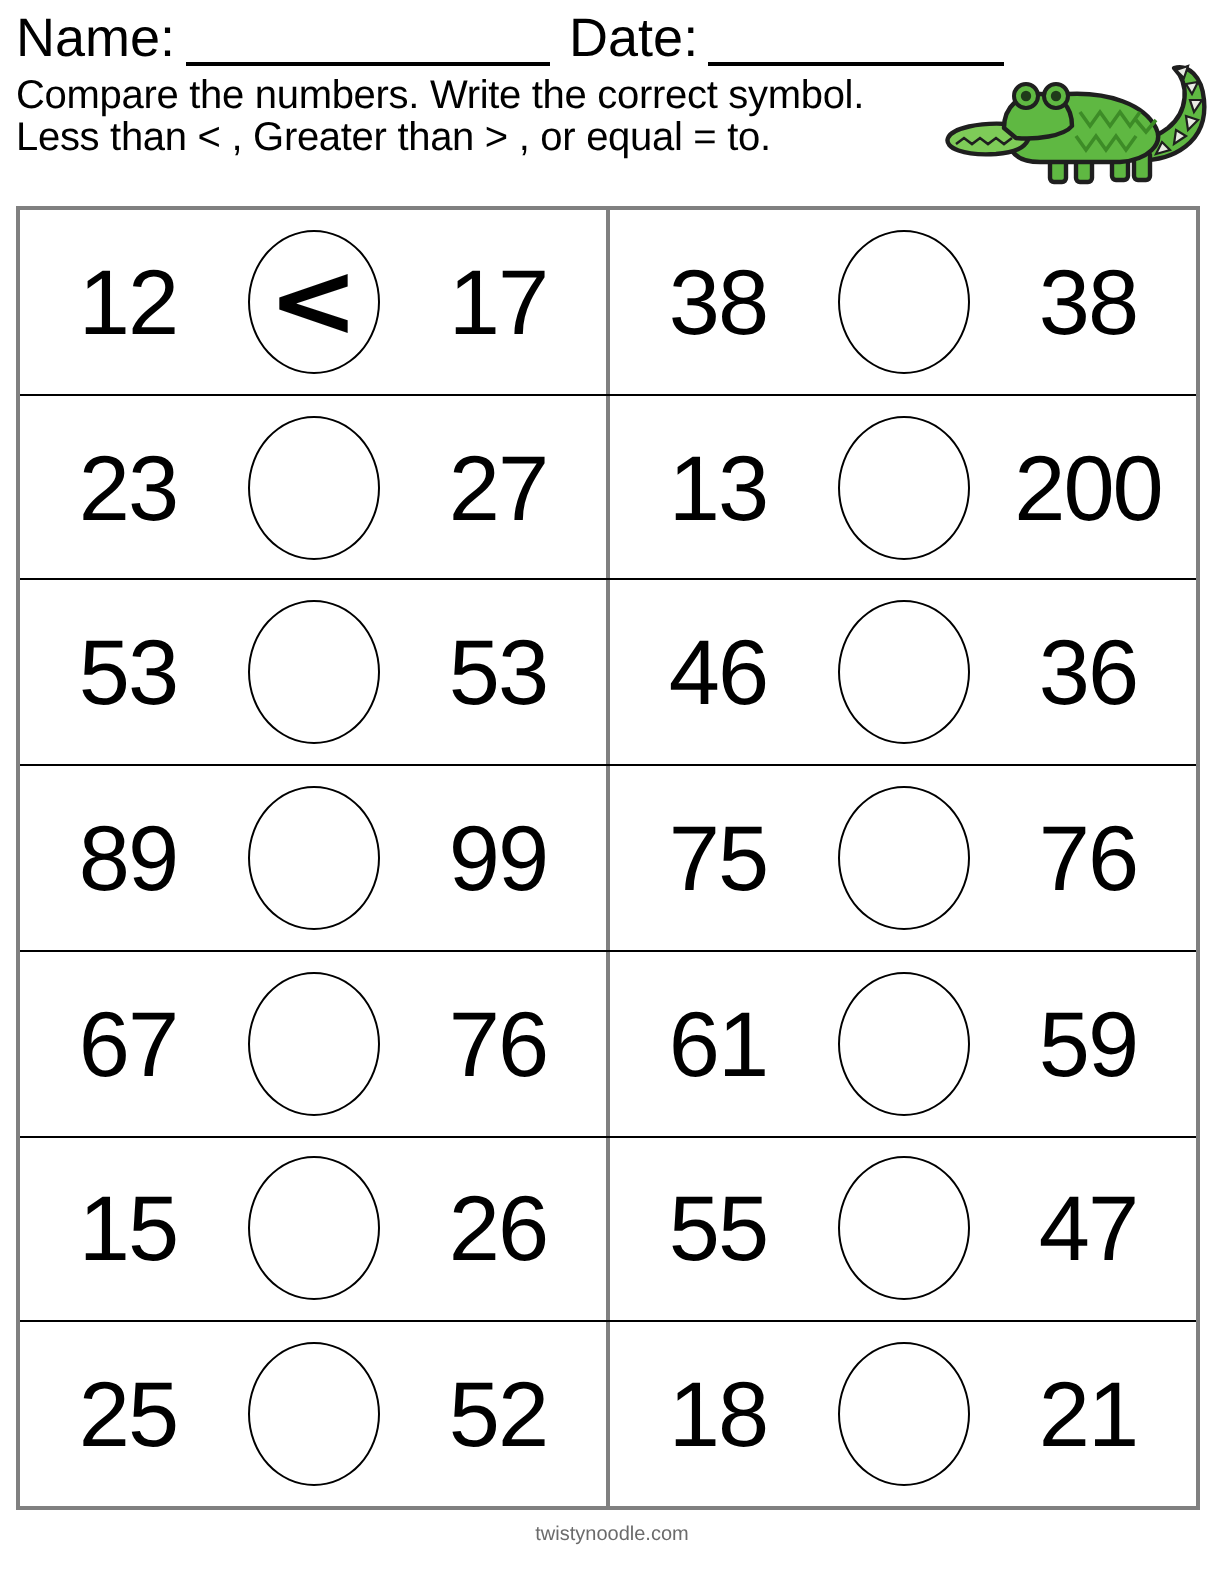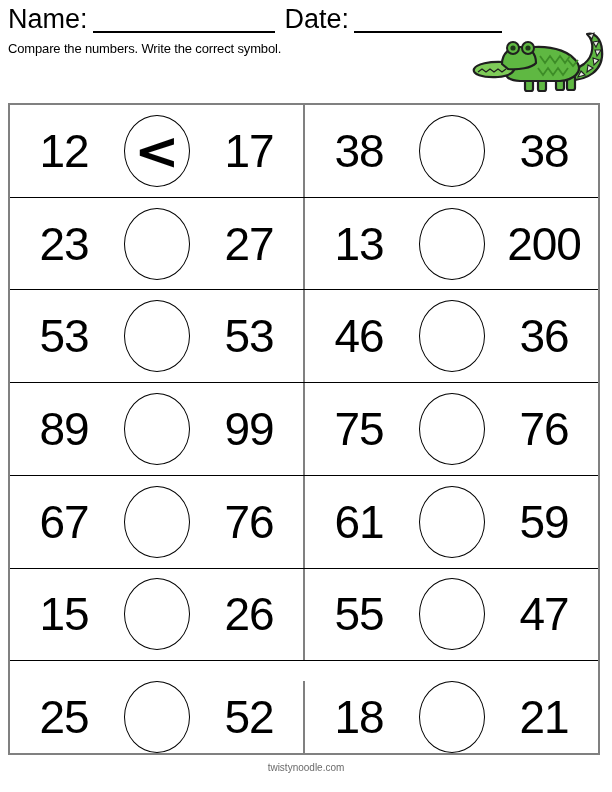--- a/index.html
+++ b/index.html
@@ -37,21 +37,21 @@
   .blank-line {
     display: inline-block;
     border-bottom: 2.5px solid #000;
     height: 26px;
   }
   .blank-name { width: 182px; margin-left: 5px; }
   .blank-date { width: 148px; margin-left: 5px; }
   .date-label { margin-left: 10px; }
 
   .instructions {
-    font-size: 13px;
+    font-size: 20px;
     line-height: 21px;
     padding-top: 2px;
     letter-spacing: -0.15px;
   }
   .instructions div { white-space: nowrap; }
 
   
   .gator {
     position: absolute;
     left: 468px;
@@ -72,21 +72,21 @@
     box-sizing: border-box;
     display: flex;
     flex-direction: column;
   }
   .row {
     flex: 1 1 0;
     display: flex;
     border-bottom: 1.5px solid #000000;
     box-sizing: border-box;
   }
-  .row:last-child { border-bottom: none; align-items: flex-end; }
+  .row:last-child { border-bottom: none; }
 
   .cell {
     flex: 1 1 0;
     display: flex;
     align-items: center;
     justify-content: space-between;
     box-sizing: border-box;
     padding: 0 16px;
     position: relative;
   }
@@ -142,20 +142,21 @@
 
   <div class="namedate-row">
     <span class="field-label">Name:</span>
     <span class="blank-line blank-name"></span>
     <span class="field-label date-label">Date:</span>
     <span class="blank-line blank-date"></span>
   </div>
 
   <div class="instructions">
     <div>Compare the numbers. Write the correct symbol.</div>
+    <div>Less than &lt; , Greater than &gt; , or equal  = to.</div>
   </div>
 
 </div>
 
 <svg class="gator" viewBox="0 0 144 72">
 
   <path d="M96 54 C120 56 136 44 134 24 C133 12 126 6 119 8 C127 16 126 30 116 38 C108 44 100 46 92 46 Z" fill="#5fb842" stroke="#1f1f1f" stroke-width="2.2" stroke-linejoin="round"></path>
 
   <g fill="#e9ece4" stroke="#1f1f1f" stroke-width="1.1">
     <path d="M120 9 l6 -2 l-2 6 z"></path>

